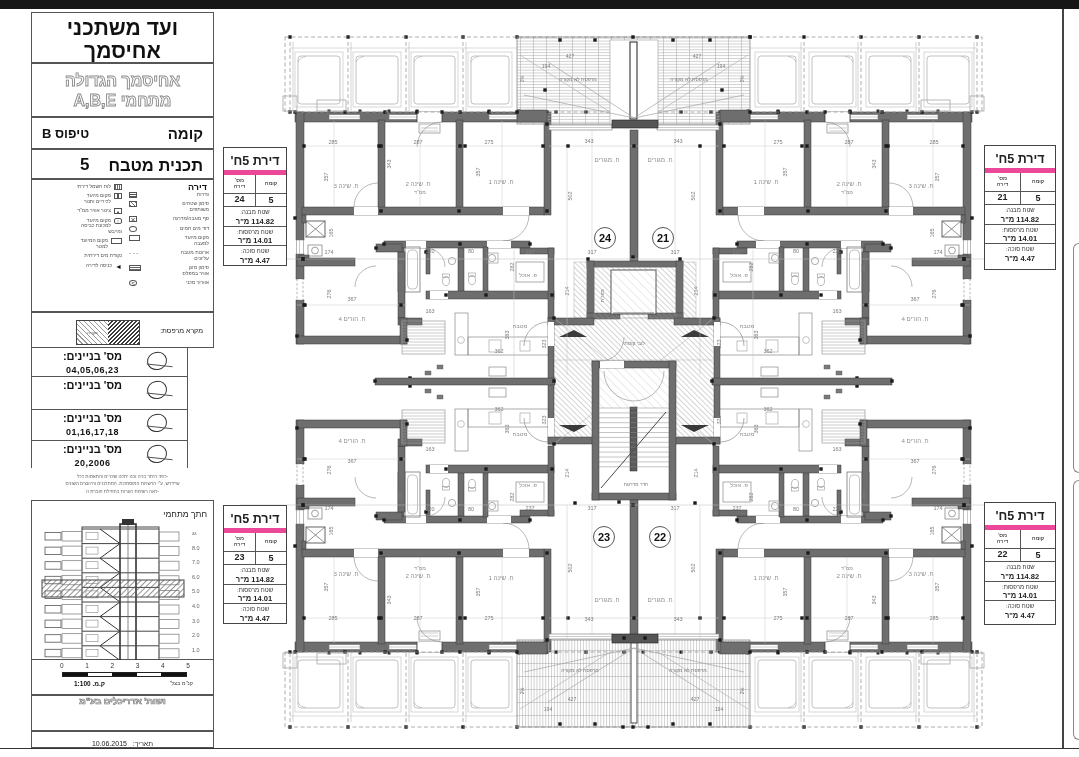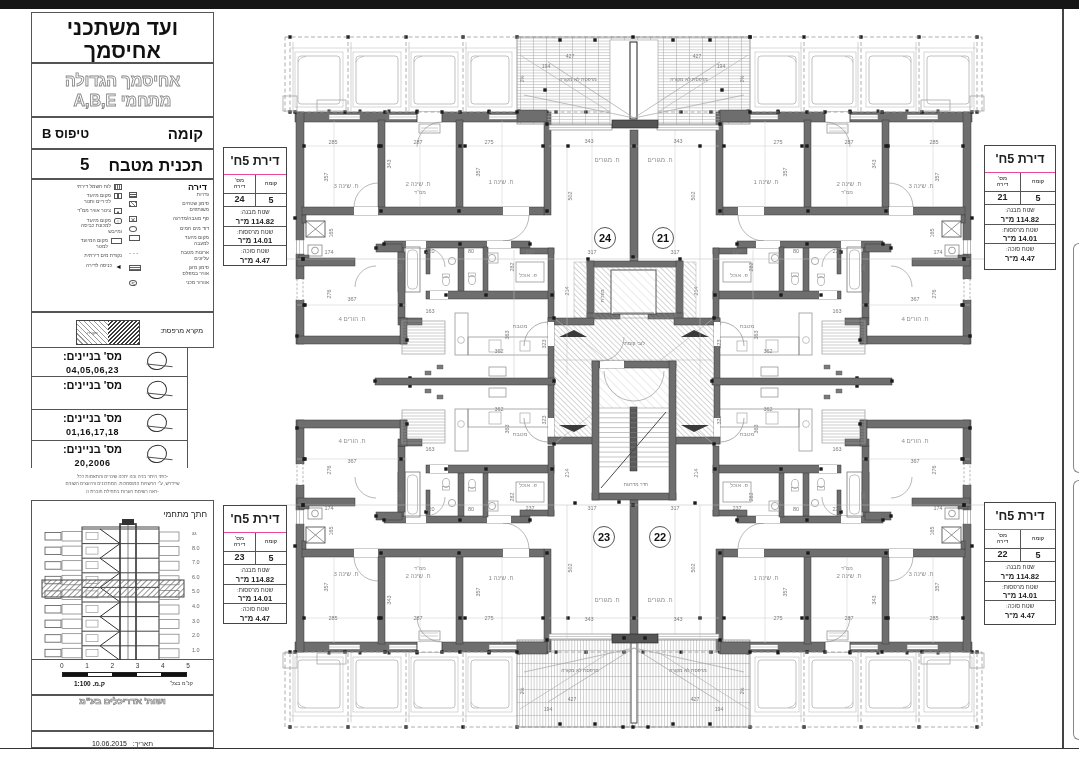--- a/index.html
+++ b/index.html
@@ -1,21 +1,21 @@
 <!DOCTYPE html>
 <html><head><meta charset="utf-8">
 <style>
 * { margin:0; padding:0; box-sizing:border-box; }
 html,body { width:1079px; height:757px; background:#fff; overflow:hidden;
   font-family:"Liberation Sans", sans-serif; position:relative; }
 .abs { position:absolute; }
 .sec { position:absolute; left:31px; width:183px; border:1px solid #555; background:#fff; }
 .tbl { position:absolute; border:1px solid #444; background:#fff; font-size:6.5px; color:#222;
   text-align:center; direction:rtl; }
-.t1 { font-weight:bold; font-size:12.5px; border-bottom:1px solid #ec4899; height:27px; line-height:27px; }
+.t1 { font-weight:bold; font-size:12.5px; border-bottom:5px solid #ec4899; height:27px; line-height:27px; }
 .t2 { display:flex; border-bottom:1px solid #555; height:19px; direction:rtl; }
 .t2a { width:50%; border-left:1px solid #555; font-size:5.8px; padding-top:5px; }
 .t2b { width:50%; font-size:5.8px; line-height:1.1; padding-top:2px; }
 .t3 { display:flex; border-bottom:1px solid #555; height:13px; direction:rtl; }
 .t3 .t2a, .t3 .t2b { padding-top:1px; }
 .b { font-weight:bold; font-size:9px; }
 .t4 { border-bottom:1px solid #555; height:19.5px; font-size:6px; line-height:1.45; padding-top:1px; }
 .t4 b { font-size:7.5px; }
 .t4.last { border-bottom:none; }
 .lbl { color:#333; }

